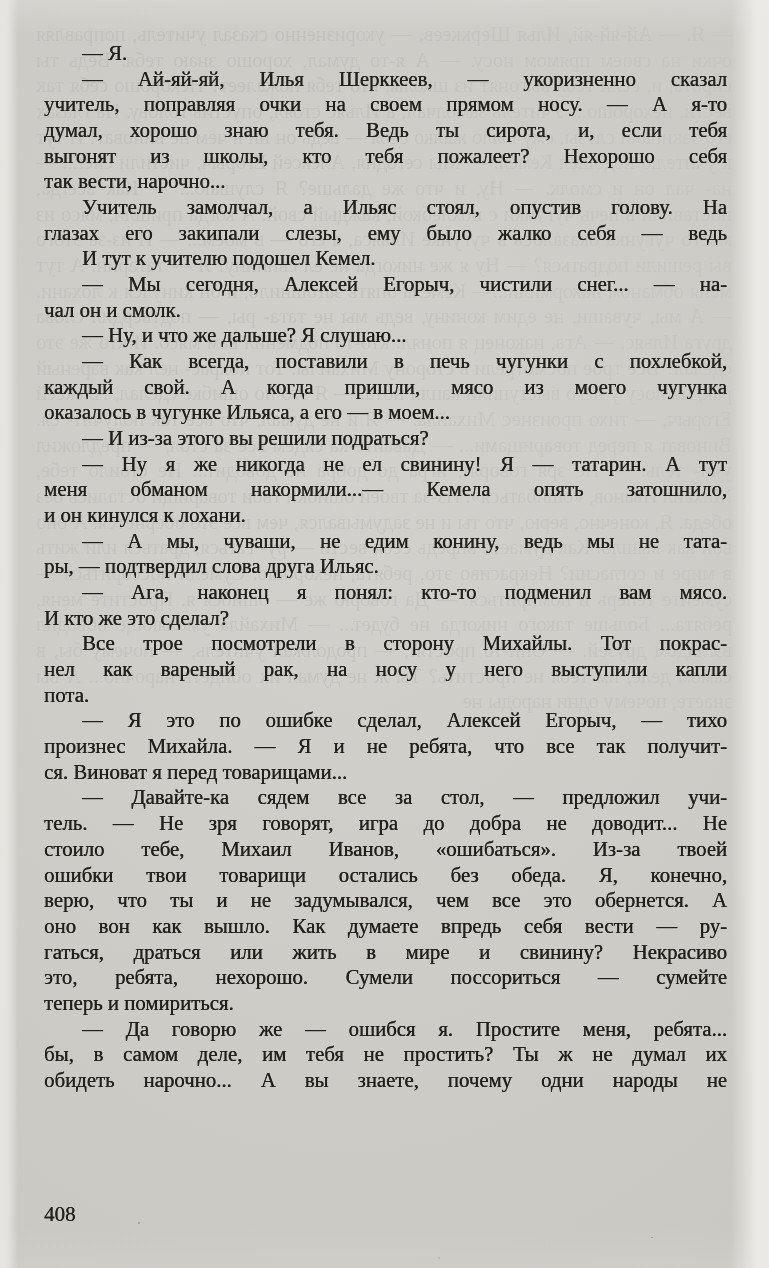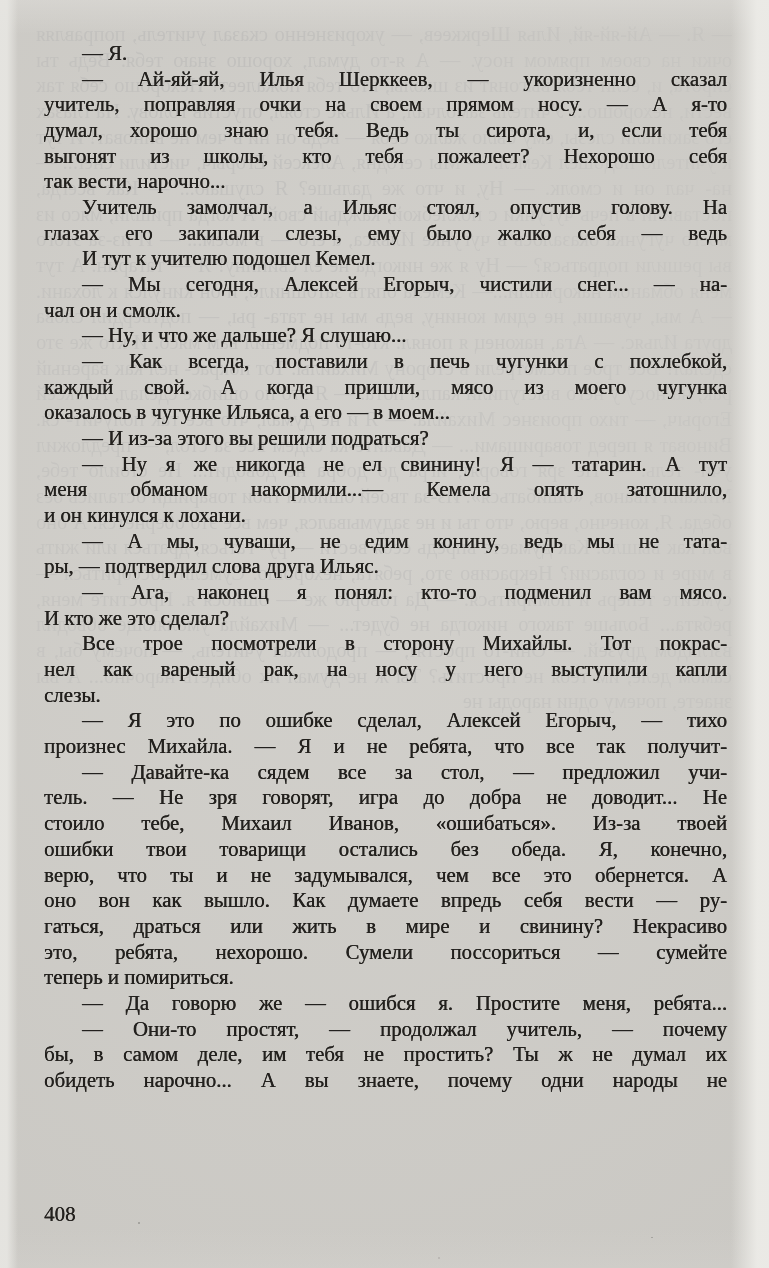--- a/index.html
+++ b/index.html
@@ -86,34 +86,34 @@
       <div class="line indent end">— И из-за этого вы решили подраться?</div>
       <div class="line indent">— Ну я же никогда не ел свинину! Я — татарин. А тут</div>
       <div class="line">меня обманом накормили...— Кемела опять затошнило,</div>
       <div class="line end">и он кинулся к лохани.</div>
       <div class="line indent">— А мы, чуваши, не едим конину, ведь мы не тата-</div>
       <div class="line end">ры, — подтвердил слова друга Ильяс.</div>
       <div class="line indent">— Ага, наконец я понял: кто-то подменил вам мясо.</div>
       <div class="line end">И кто же это сделал?</div>
       <div class="line indent">Все трое посмотрели в сторону Михайлы. Тот покрас-</div>
       <div class="line">нел как вареный рак, на носу у него выступили капли</div>
-      <div class="line end">слезы.</div>
+      <div class="line end">пота.</div>
       <div class="line indent">— Я это по ошибке сделал, Алексей Егорыч, — тихо</div>
       <div class="line">произнес Михайла. — Я и не ребята, что все так получит-</div>
+      <div class="line end">ся. Виноват я перед товарищами...</div>
       <div class="line indent">— Давайте-ка сядем все за стол, — предложил учи-</div>
       <div class="line">тель. — Не зря говорят, игра до добра не доводит... Не</div>
       <div class="line">стоило тебе, Михаил Иванов, «ошибаться». Из-за твоей</div>
       <div class="line">ошибки твои товарищи остались без обеда. Я, конечно,</div>
       <div class="line">верю, что ты и не задумывался, чем все это обернется. А</div>
       <div class="line">оно вон как вышло. Как думаете впредь себя вести — ру-</div>
       <div class="line">гаться, драться или жить в мире и свинину? Некрасиво</div>
       <div class="line">это, ребята, нехорошо. Сумели поссориться — сумейте</div>
       <div class="line end">теперь и помириться.</div>
       <div class="line indent">— Да говорю же — ошибся я. Простите меня, ребята...</div>
-      <div class="line indent">— Они-то простят, — продолжал учитель, — почему</div>
       <div class="line">бы, в самом деле, им тебя не простить? Ты ж не думал их</div>
       <div class="line">обидеть нарочно... А вы знаете, почему одни народы не</div>
     </div>
   <div class="page-number">408</div>
   <div class="speck s1"></div>
   <div class="speck s2"></div>
   <div class="speck s3"></div>
 </div>
 
 </body></html>

